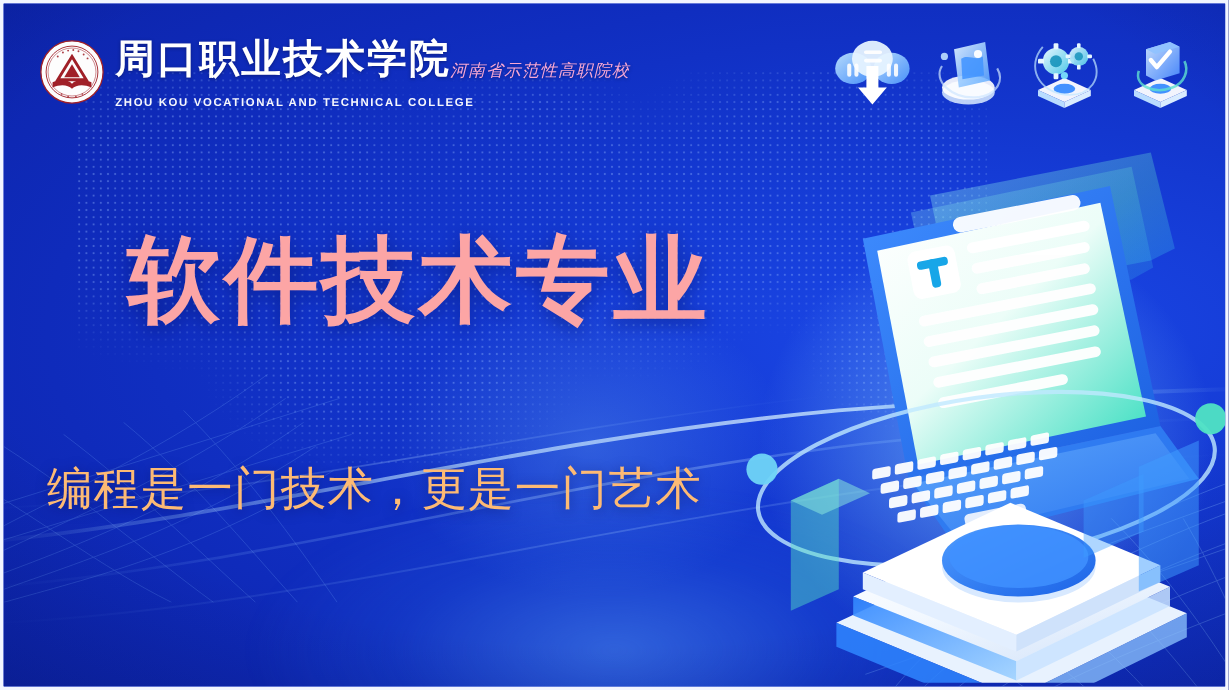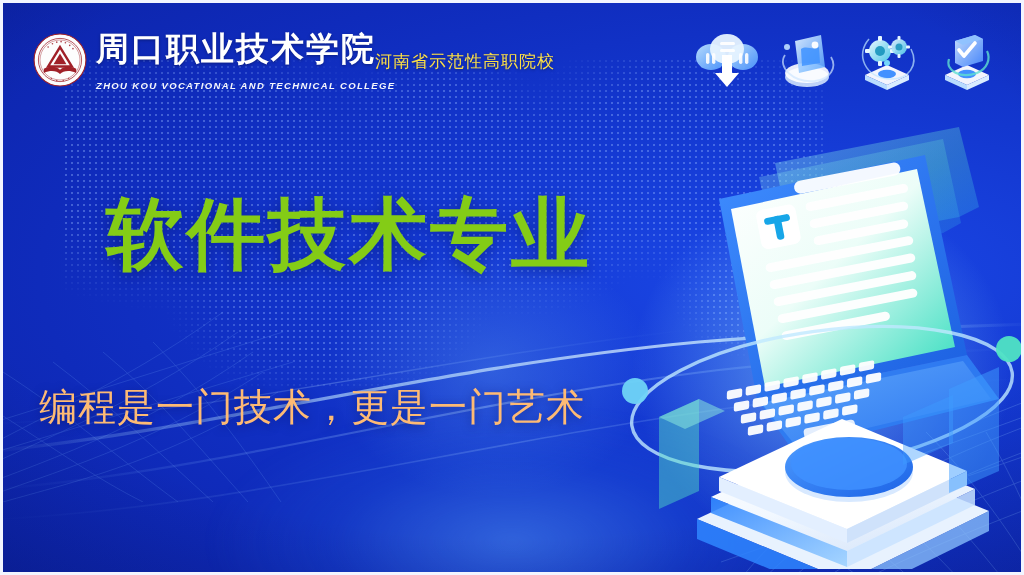--- a/index.html
+++ b/index.html
@@ -69,36 +69,37 @@
   .seal{width:54px;height:54px;flex:0 0 54px;}
   .brand-text{display:flex;flex-direction:column;line-height:1;padding-top:2px;}
   .brand-cn{
     font-size:33px;font-weight:bold;color:#ffffff;letter-spacing:2px;
     font-family:"DejaVu Sans","Liberation Sans",sans-serif;
     text-shadow:0 1px 3px rgba(0,0,20,.35);
     white-space:nowrap;
   }
   .brand-en{
     margin-top:16px;font-size:9.5px;font-weight:bold;color:#ffffff;
-    letter-spacing:1.35px;white-space:nowrap;opacity:.96;font-style:italic;
+    letter-spacing:1.35px;white-space:nowrap;opacity:.96;
   }
   .brand-sub{
     position:absolute;left:372px;top:47px;
-    font-size:17px;color:#fde047;letter-spacing:1px;white-space:nowrap;
+    font-size:14px;color:#f9a8d4;letter-spacing:1px;white-space:nowrap;
     font-family:"DejaVu Sans","Liberation Sans",sans-serif;
     text-shadow:0 1px 3px rgba(0,0,30,.4);
+    font-style:italic;
   }
 
   .icon-row{position:absolute;right:18px;top:22px;display:flex;gap:8px;align-items:center;}
   .hicon{width:72px;height:66px;}
 
   
   .title{
     position:absolute;left:103px;top:192px;
-    font-size:78px;font-weight:bold;color:#84cc16;
+    font-size:78px;font-weight:bold;color:#fca5a5;
     letter-spacing:3px;line-height:1;white-space:nowrap;
     font-family:"DejaVu Sans","Liberation Sans",sans-serif;
     text-shadow:0 3px 14px rgba(3,15,90,.45);
   }
   .subtitle{
     position:absolute;left:36px;top:385px;
     font-size:38px;font-weight:normal;color:#fdba74;
     letter-spacing:1px;line-height:1;white-space:nowrap;
     font-family:"DejaVu Sans","Liberation Sans",sans-serif;
     text-shadow:0 2px 10px rgba(3,15,90,.5);

